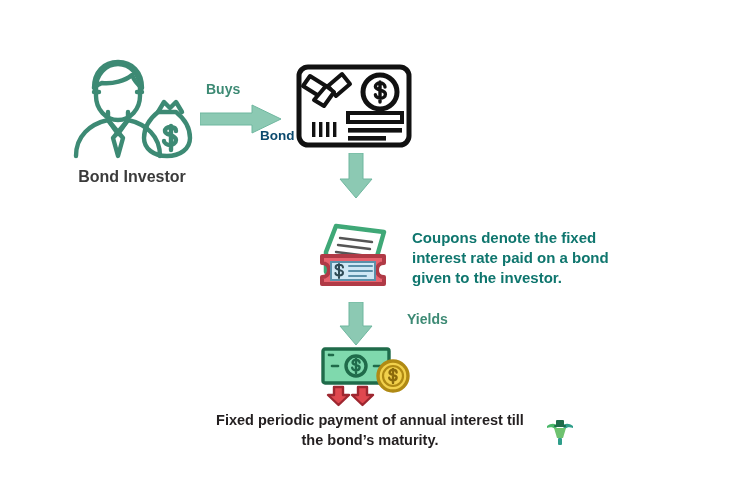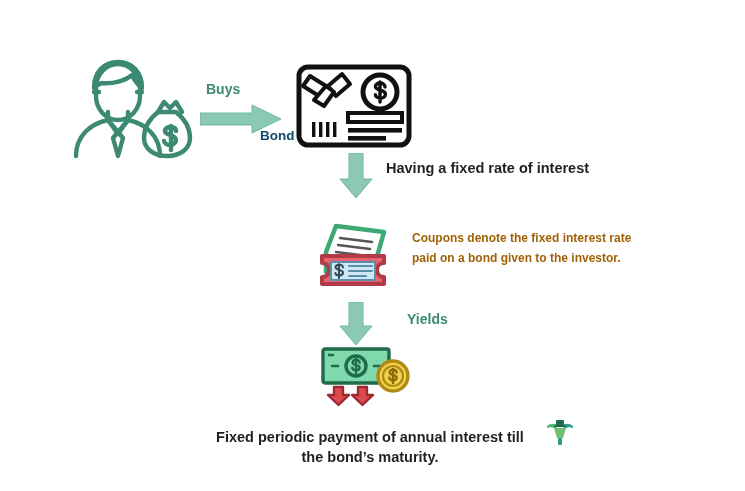--- a/index.html
+++ b/index.html
@@ -112,23 +112,23 @@
     left: 318px;
     top: 218px;
     width: 80px;
     height: 70px;
   }
   .text-coupons {
     position: absolute;
     left: 412px;
     top: 228px;
     width: 220px;
-    font-size: 12px;
-    font-weight: bold;
-    color: #a16207;
+    font-size: 15px;
+    font-weight: bold;
+    color: #0f766e;
     line-height: 20px;
   }
 
   
   .arrow-down-2 {
     position: absolute;
     left: 339px;
     top: 302px;
     width: 34px;
     height: 44px;
@@ -149,21 +149,21 @@
     left: 320px;
     top: 345px;
     width: 96px;
     height: 62px;
   }
 
   
   .text-bottom {
     position: absolute;
     left: 205px;
-    top: 427px;
+    top: 410px;
     width: 330px;
     text-align: center;
     font-size: 14.5px;
     font-weight: bold;
     color: #231f20;
     line-height: 20px;
   }
 
   
   .logo {
@@ -210,20 +210,21 @@
       <path d="M46 68 l10 12 l10-12"></path>
 
       <path d="M56 80 l-5 6 l5 18 l5-18 z"></path>
 
       <path d="M96 60 l6-10 l6 6 l6-6 l6 10"></path>
       <path d="M96 60 c-10 8-14 18-14 26 c0 11 10 18 23 18 c13 0 23-7 23-18 c0-8-4-18-14-26 z"></path>
 
       <path d="M109 74 v24 M114 79 c0-3-3-4-6-4 c-3 0-5 2-5 4 c0 5 11 3 11 9 c0 3-3 5-6 5 c-3 0-6-2-6-4"></path>
     </svg>
   </div>
+  <div class="investor-label">Bond Investor</div>
 
   <div class="buys-label">Buys</div>
   <div class="buys-arrow">
     <svg viewBox="0 0 82 30" width="82" height="30">
       <path d="M0 9 H52 V1 L81 15 L52 29 V21 H0 Z" fill="#8cc9b3" stroke="#6fb79f" stroke-width="1"></path>
     </svg>
   </div>
   <div class="bond-label">Bond</div>
 
   <div class="cert-icon">
@@ -250,21 +251,20 @@
         <rect x="37" y="58" width="3.4" height="15"></rect>
       </g>
     </svg>
   </div>
 
   <div class="arrow-down-1">
     <svg viewBox="0 0 34 46" width="34" height="46">
       <path d="M10 0 H24 V26 H33 L17 45 L1 26 H10 Z" fill="#8cc9b3" stroke="#6fb79f" stroke-width="1"></path>
     </svg>
   </div>
-  <div class="text-fixed-rate">Having a fixed rate of interest</div>
 
   <div class="coupon-icon">
     <svg viewBox="0 0 80 70" width="80" height="70">
 
       <path d="M8 34 l10-26 l48 6 l-8 28 c-5-2-9 0-10 4 c-1 4 2 7 6 8 l-2 6 l-44-6 z" fill="#ffffff" stroke="#3fa877" stroke-width="4.5" stroke-linejoin="round"></path>
       <g stroke="#555555" stroke-width="2.4" stroke-linecap="round">
         <line x1="22" y1="20" x2="54" y2="24"></line>
         <line x1="20" y1="27" x2="52" y2="31"></line>
         <line x1="18" y1="34" x2="50" y2="38"></line>
       </g>

